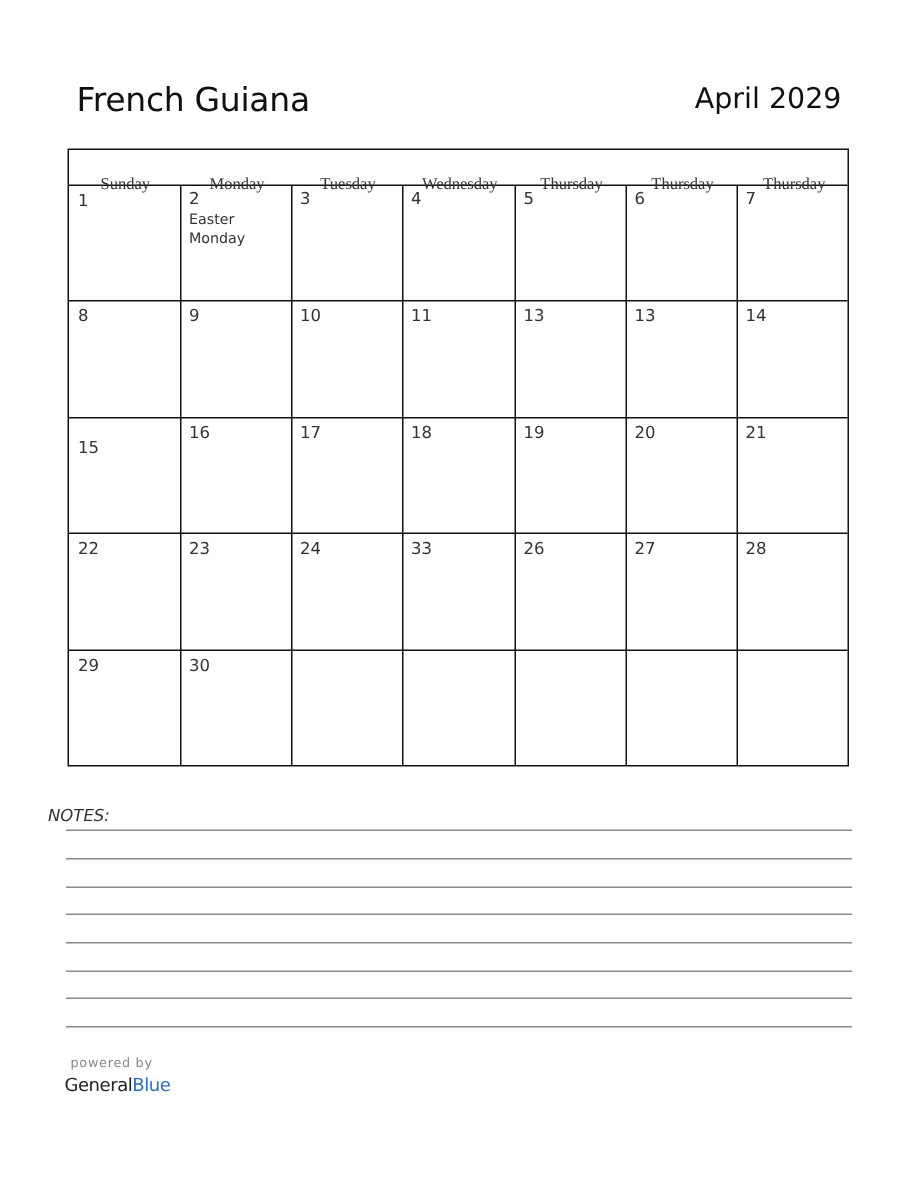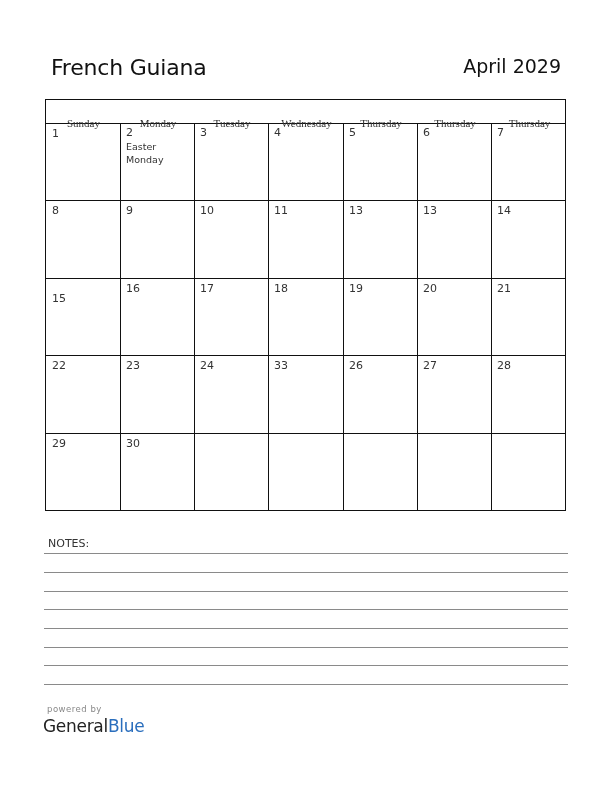--- a/index.html
+++ b/index.html
@@ -9,24 +9,24 @@
     .month { position: absolute; right: 51px; top: 55px; font-size: 19px; color: #111; }
     .cal { position: absolute; left: 45px; top: 99px; width: 521px; height: 412px;
            border: 1px solid #111; box-sizing: border-box; }
     .hdr { position: absolute; left: 0; top: 0; height: 24px; width: 100%; border-bottom: 1px solid #111; box-sizing: border-box; }
     .hdr-cell { position: absolute; top: 12px; height: 23px; line-height: 23px; text-align: center;
                 font-size: 11px; color: #333; font-family: Liberation Serif, serif; }
     .vline { position: absolute; top: 24px; bottom: 0; width: 1px; background: #111; }
     .hline { position: absolute; left: 0; right: 0; height: 1px; background: #111; }
     .day { position: absolute; font-size: 11px; color: #333; }
     .holiday { position: absolute; font-size: 9.5px; color: #333; line-height: 13px; }
-    .notes-label { position: absolute; left: 48px; top: 537px; font-size: 11px; color: #333; }
+    .notes-label { position: absolute; left: 32px; top: 537px; font-size: 11px; color: #333; font-style: italic; }
     .note-line { position: absolute; left: 44px; width: 524px; height: 1px; background: #8a8a8a; }
     .powered { position: absolute; left: 47px; top: 704px; font-size: 8.5px; color: #888; letter-spacing: 0.5px; }
-    .brand { position: absolute; left: 43px; top: 716px; font-size: 17px; color: #222; letter-spacing: -0.3px; }
+    .brand { position: absolute; left: 43px; top: 716px; font-size: 12px; color: #222; letter-spacing: -0.3px; }
     .brand .blue { color: #2a6ebd; }
   </style>
 </head>
 <body>
 
 <div class="title">French Guiana</div>
 <div class="month">April 2029</div>
 
 <div class="cal">
   <div class="hdr">

